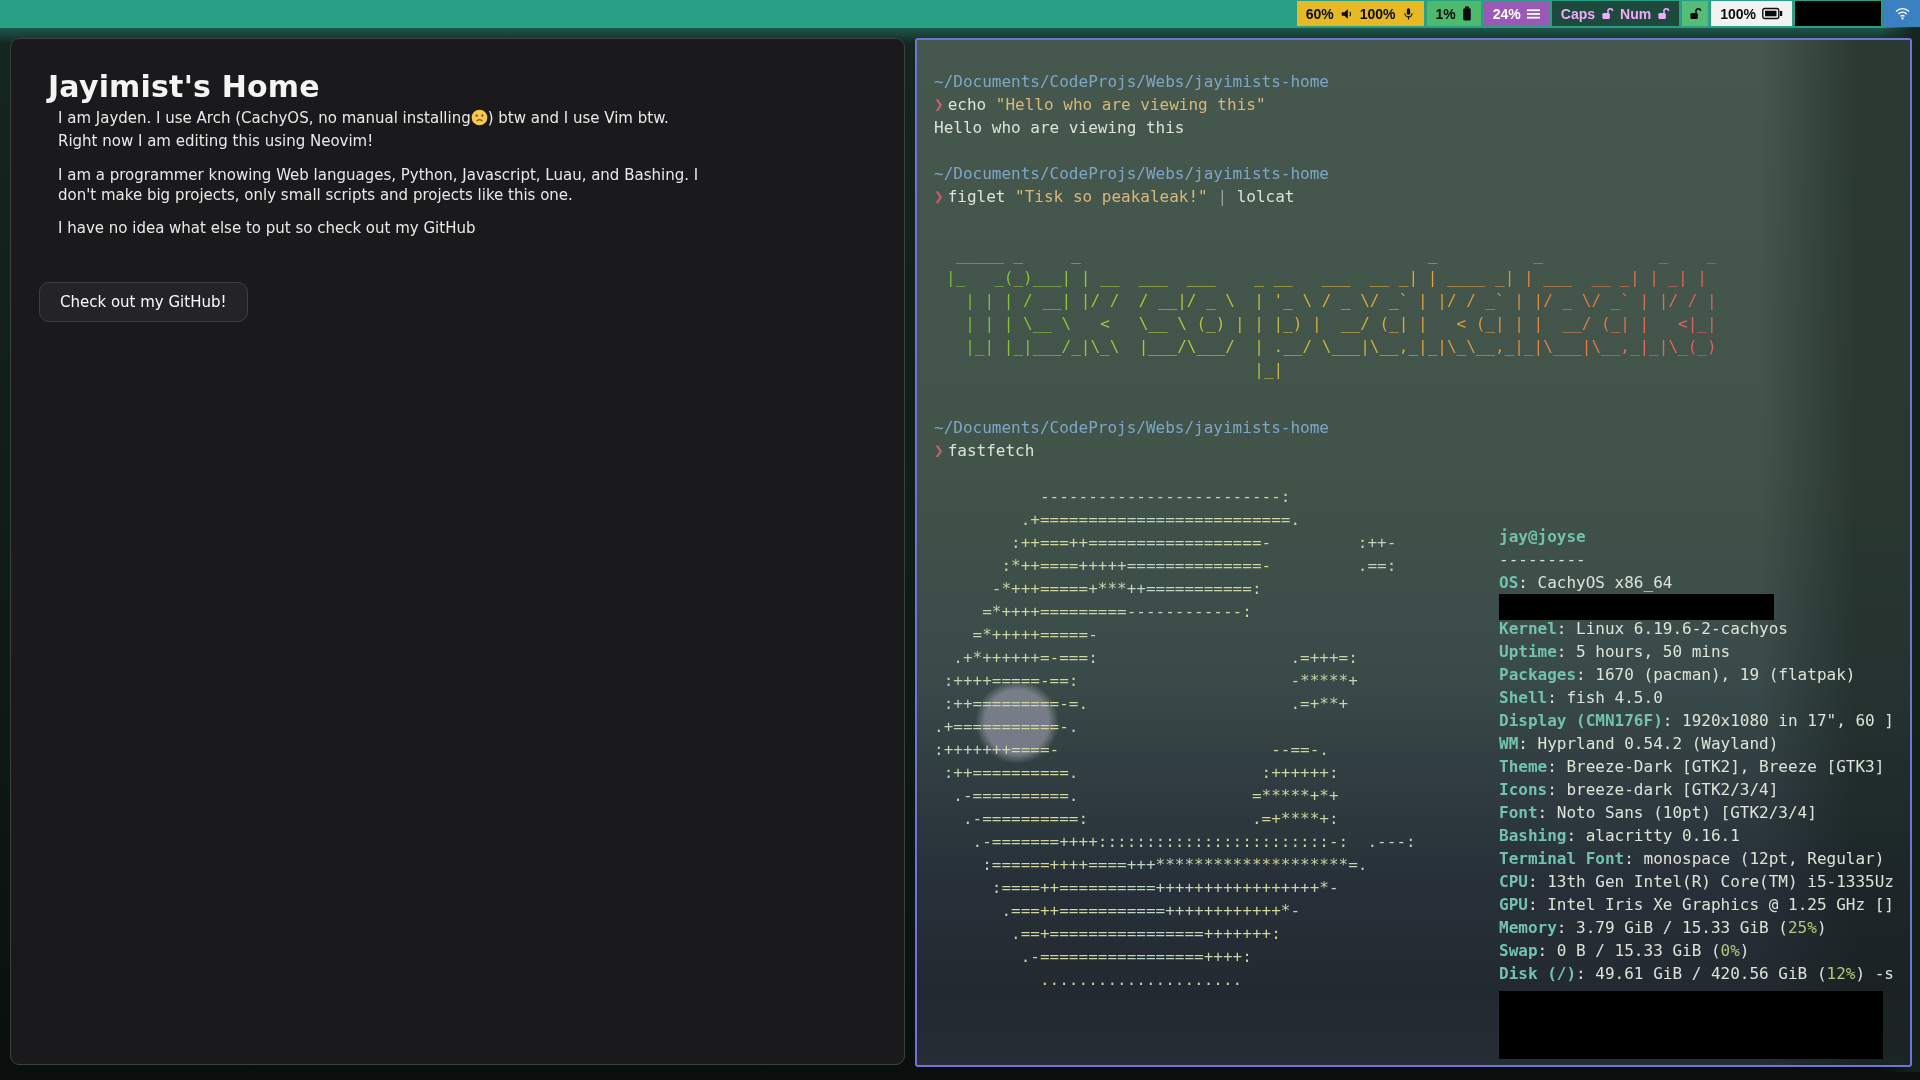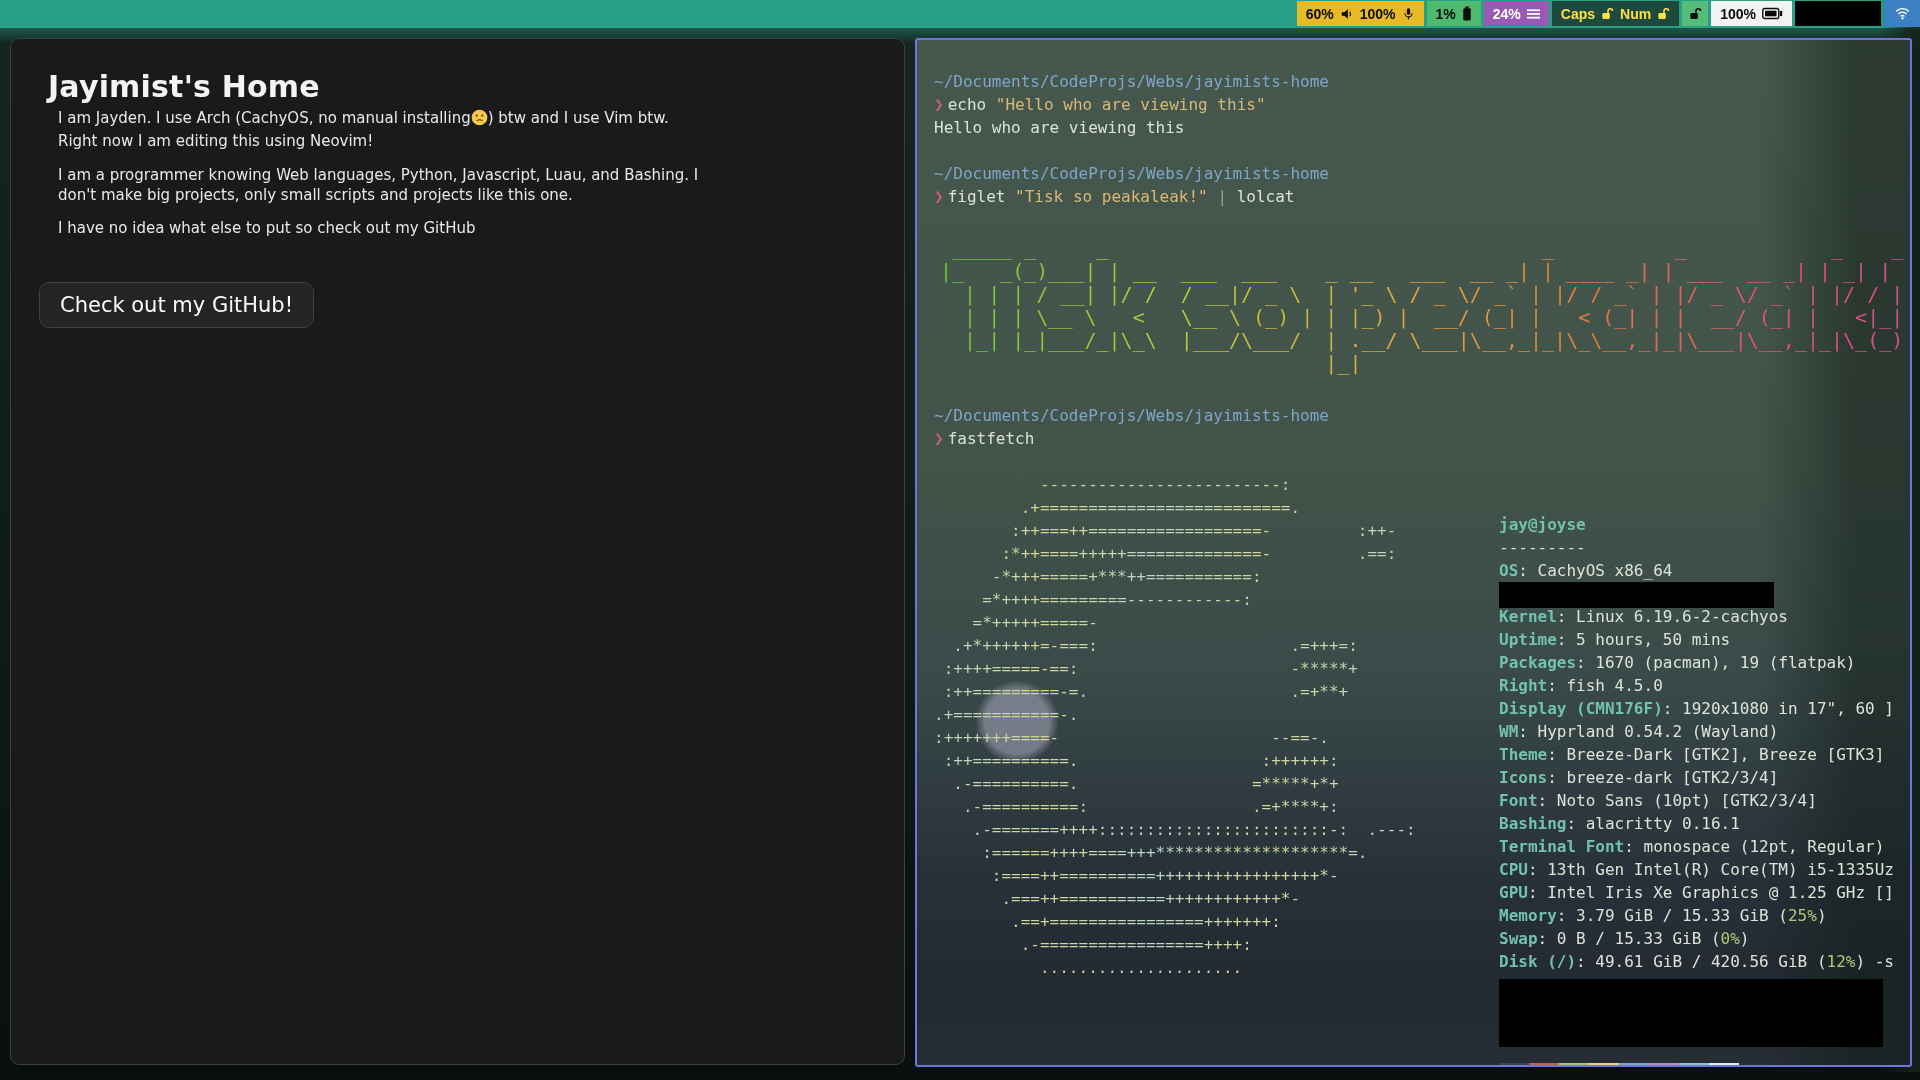--- a/index.html
+++ b/index.html
@@ -9,54 +9,54 @@
     font-family:"DejaVu Sans", sans-serif;
     background:
       linear-gradient(270deg, rgba(20,34,28,.9) 0 6px, rgba(0,0,0,0) 40px),
       linear-gradient(180deg, #29a086 0 28px, #1d574a 28px, #15251f 44px, #0e1814 70%, #0a0f0d 100%);
   }
 
   
   .statusbar { position:absolute; top:0; right:0; height:27px; display:flex; gap:3px; align-items:flex-start; }
   .module { height:25px; margin-top:1px; display:flex; align-items:center; gap:6px;
     padding:0 9px; font:600 14px "Liberation Sans", sans-serif; color:#0c0c0c; }
-  .m-locks { color:#fde047;text-align:right; }
+  .m-locks { color:#f0abfc;text-align:right; }
   .m-list { color:#ffffff; }
   .m-redacted { width:86px; padding:0; }
   .m-wifi { width:36px; height:27px; margin-top:0; justify-content:center; color:#fff; }
   .m-numchip { width:26px; padding:0; justify-content:center; }
   .module svg { display:block; }
 
   
   .left-window { position:absolute; left:10px; top:38px; width:895px; height:1027px;
     background:#1a1a1c; border:1px solid #3a423f; border-radius:9px; overflow:hidden; }
   .left-window h1 { margin:30px 0 4px 37px; font-size:30px; font-weight:bold; color:#f4f4f4; letter-spacing:.2px; }
   .left-window p { margin:0 40px 13px 47px; max-width:645px; font-size:15px; line-height:1.35; color:#e9e9e9; }
   .emoji-face { display:inline-block; vertical-align:-3px; }
   .gh-btn { display:block; margin:44px 0 0 28px; padding:10px 20px;
     background:#242427; color:#fafafa; border:1px solid #3f3f43; border-radius:10px;
-    font-family:"DejaVu Sans", sans-serif; font-size:21px; cursor:pointer; }
+    font-family:"DejaVu Sans", sans-serif; font-size:15px; cursor:pointer; }
 
   
   .terminal { position:absolute; left:915px; top:38px; width:997px; height:1029px;
     border:2px solid #6f74dd; border-radius:3px; overflow:hidden;
     background:
       radial-gradient(circle 58px at 100px 682px, rgba(196,192,216,.45) 0 55%, rgba(196,192,216,0) 72%),
       linear-gradient(270deg, rgba(17,28,23,.5) 0 55px, rgba(17,28,23,0) 150px),
       linear-gradient(180deg, #46584d 0%, #425349 42%, #3a4a49 62%, #273039 82%, #232930 93%, #272d35 100%);
   }
   .term-content { position:relative; padding:30px 0 0 17px; height:100%;
     font-family:"DejaVu Sans Mono", monospace; font-size:16px; line-height:23px;
     color:#dde3d8; white-space:nowrap; overflow:hidden; }
   .tline { height:23px; }
   .tpath { color:#7ea6c9; }
   .tprompt { color:#c8606c; padding-right:4px; }
   .tstr { color:#d9b878; }
   .tpipe { color:#94a49c; }
-  pre.figlet { margin:6px; font-family:inherit; font-size:20px; line-height:23px;
+  pre.figlet { margin:12px; font-family:inherit; font-size:16px; line-height:23px;
     background:linear-gradient(90deg,#6ec437 0%,#b8c93a 25%,#dfa93c 48%,#e27a41 68%,#dd5470 85%,#d84f8a 100%);
     -webkit-background-clip:text; background-clip:text; color:transparent; }
   .ff { position:relative; margin-top:23px; }
   pre.ff-logo { position:absolute; left:0; top:0; margin:0; font-family:inherit; font-size:16px; line-height:23px;
     background:linear-gradient(90deg,#b9d6c8 0%,#d3d795 22%,#bcd8cb 45%,#d3d795 68%,#b9d6c8 100%);
     -webkit-background-clip:text; background-clip:text; color:transparent; }
   .ff-info { margin-left:565px; white-space:nowrap; overflow:hidden; }
   .ff-user { font-weight:bold; color:#72c2ae; line-height:23px;margin-top:40px; }
   .ff-sep { color:#d8ded6; line-height:23px; }
   .ff-row { line-height:23px; height:23px; }
@@ -216,21 +216,21 @@
            .....................</pre>
         <div class="ff-info">
           <div class="ff-user">jay@joyse</div>
           <div class="ff-sep">---------</div>
           <div>
               <div class="ff-row"><span class="ff-label">OS</span>: CachyOS x86_64</div>
               <div class="ff-row ff-redacted"></div>
               <div class="ff-row"><span class="ff-label">Kernel</span>: Linux 6.19.6-2-cachyos</div>
               <div class="ff-row"><span class="ff-label">Uptime</span>: 5 hours, 50 mins</div>
               <div class="ff-row"><span class="ff-label">Packages</span>: 1670 (pacman), 19 (flatpak)</div>
-              <div class="ff-row"><span class="ff-label">Right</span>: fish 4.5.0</div>
+              <div class="ff-row"><span class="ff-label">Shell</span>: fish 4.5.0</div>
               <div class="ff-row"><span class="ff-label">Display (CMN176F)</span>: 1920x1080 in 17", 60 ]</div>
               <div class="ff-row"><span class="ff-label">WM</span>: Hyprland 0.54.2 (Wayland)</div>
               <div class="ff-row"><span class="ff-label">Theme</span>: Breeze-Dark [GTK2], Breeze [GTK3]</div>
               <div class="ff-row"><span class="ff-label">Icons</span>: breeze-dark [GTK2/3/4]</div>
               <div class="ff-row"><span class="ff-label">Font</span>: Noto Sans (10pt) [GTK2/3/4]</div>
               <div class="ff-row"><span class="ff-label">Bashing</span>: alacritty 0.16.1</div>
               <div class="ff-row"><span class="ff-label">Terminal Font</span>: monospace (12pt, Regular)</div>
               <div class="ff-row"><span class="ff-label">CPU</span>: 13th Gen Intel(R) Core(TM) i5-1335Uz</div>
               <div class="ff-row"><span class="ff-label">GPU</span>: Intel Iris Xe Graphics @ 1.25 GHz []</div>
               <div class="ff-row"><span class="ff-label">Memory</span>: 3.79 GiB / 15.33 GiB (<span class="ff-percent">25%</span>)</div>

